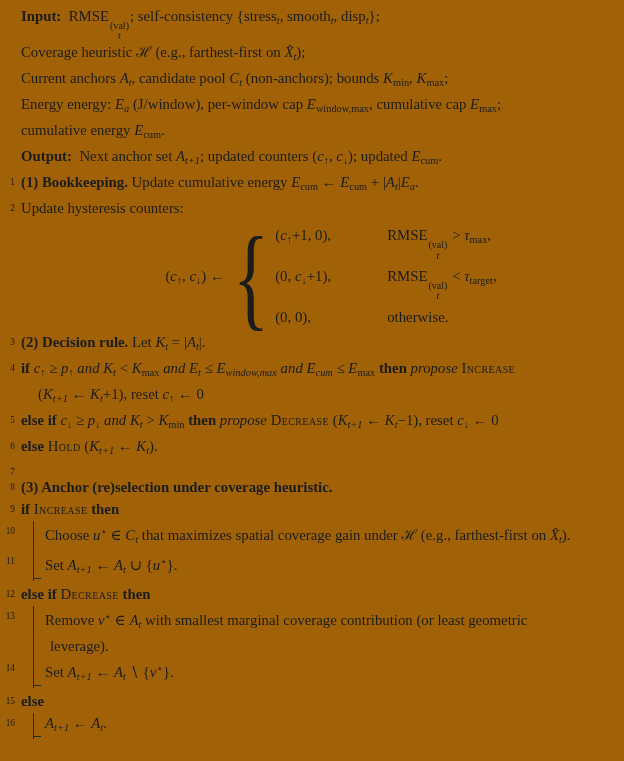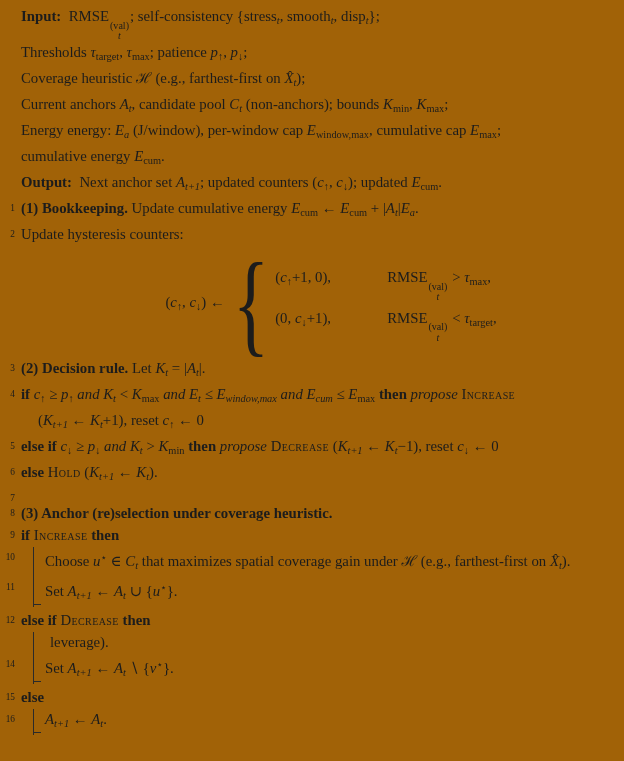--- a/index.html
+++ b/index.html
@@ -46,21 +46,20 @@
 </style>
 </head>
 <body>
 
 <div class="page">
   <div id="algo-header">
       <div class="row"><span class="b">Input:</span><span>&nbsp; RMSE</span><span class="stk">
           <span class="top">(val)</span>
           <span class="bot">t</span>
         </span><span>; self-consistency {stress</span><span class="sub i">t</span><span>, smooth</span><span class="sub i">t</span><span>, disp</span><span class="sub i">t</span><span>};</span></div>
-      <div class="row"><span>Thresholds </span><span class="i">τ</span><span class="sub">target</span><span>, </span><span class="i">τ</span><span class="sub">max</span><span>; patience </span><span class="i">p</span><span class="sub">↑</span><span>, </span><span class="i">p</span><span class="sub">↓</span><span>;</span></div>
       <div class="row"><span>Coverage heuristic </span><span class="cal">ℋ</span><span> (e.g., farthest-first on </span><span class="i">X̂</span><span class="sub i">t</span><span>);</span></div>
       <div class="row"><span>Current anchors </span><span class="i">A</span><span class="sub i">t</span><span>, candidate pool </span><span class="i">C</span><span class="sub i">t</span><span> (non-anchors); bounds </span><span class="i">K</span><span class="sub">min</span><span>, </span><span class="i">K</span><span class="sub">max</span><span>;</span></div>
       <div class="row"><span>Energy energy: </span><span class="i">E</span><span class="sub i">a</span><span> (J/window), per-window cap </span><span class="i">E</span><span class="sub">window,max</span><span>, cumulative cap </span><span class="i">E</span><span class="sub">max</span><span>;</span></div>
       <div class="row"><span>cumulative energy </span><span class="i">E</span><span class="sub">cum</span><span>.</span></div>
       <div class="row"><span class="b">Output:</span><span>&nbsp; Next anchor set </span><span class="i">A</span><span class="sub i">t+1</span><span>; updated counters (</span><span class="i">c</span><span class="sub">↑</span><span>, </span><span class="i">c</span><span class="sub">↓</span><span>); updated </span><span class="i">E</span><span class="sub">cum</span><span>.</span></div>
     </div>
   <div id="algo-body-top">
       <div class="row"><span class="num">1</span><span class="b">(1) Bookkeeping.</span><span> Update cumulative energy </span><span class="i">E</span><span class="sub">cum</span><span> ← </span><span class="i">E</span><span class="sub">cum</span><span> + |</span><span class="i">A</span><span class="sub i">t</span><span>|</span><span class="i">E</span><span class="sub i">a</span><span>.</span></div>
       <div class="row"><span class="num">2</span><span>Update hysteresis counters:</span></div>
     </div>
@@ -75,39 +74,44 @@
               <span class="bot">t</span>
             </span><span> &gt; </span><span class="i">τ</span><span class="sub">max</span><span>,</span></span>
         </div>
         <div class="eq-row">
           <span><span>(0, </span><span class="i">c</span><span class="sub">↓</span><span>+1),</span></span>
           <span><span>RMSE</span><span class="stk">
               <span class="top">(val)</span>
               <span class="bot">t</span>
             </span><span> &lt; </span><span class="i">τ</span><span class="sub">target</span><span>,</span></span>
         </div>
+        <div class="eq-row">
+          <span><span>(0, 0),</span></span>
+          <span><span>otherwise.</span></span>
+        </div>
       </div>
   </div>
   <div id="algo-body-bottom">
       <div class="row"><span class="num">3</span><span class="b">(2) Decision rule.</span><span> Let </span><span class="i">K</span><span class="sub i">t</span><span> = |</span><span class="i">A</span><span class="sub i">t</span><span>|.</span></div>
       <div class="row"><span class="num">4</span><span class="b">if </span><span class="i">c</span><span class="sub">↑</span><span> ≥ </span><span class="i">p</span><span class="sub">↑</span><span class="bi"> and </span><span class="i">K</span><span class="sub i">t</span><span> &lt; </span><span class="i">K</span><span class="sub">max</span><span class="bi"> and </span><span class="i">E</span><span class="sub i">t</span><span> ≤ </span><span class="i">E</span><span class="sub i">window,max</span><span class="bi"> and </span><span class="i">E</span><span class="sub i">cum</span><span> ≤ </span><span class="i">E</span><span class="sub">max</span><span class="b"> then </span><span class="i">propose </span><span class="sc">Increase</span></div>
       <div class="row cont1"><span>(</span><span class="i">K</span><span class="sub i">t+1</span><span> ← </span><span class="i">K</span><span class="sub i">t</span><span>+1), reset </span><span class="i">c</span><span class="sub">↑</span><span> ← 0</span></div>
       <div class="row"><span class="num">5</span><span class="b">else if </span><span class="i">c</span><span class="sub">↓</span><span> ≥ </span><span class="i">p</span><span class="sub">↓</span><span class="bi"> and </span><span class="i">K</span><span class="sub i">t</span><span> &gt; </span><span class="i">K</span><span class="sub">min</span><span class="b"> then </span><span class="i">propose </span><span class="sc">Decrease</span><span> (</span><span class="i">K</span><span class="sub i">t+1</span><span> ← </span><span class="i">K</span><span class="sub i">t</span><span>−1), reset </span><span class="i">c</span><span class="sub">↓</span><span> ← 0</span></div>
       <div class="row"><span class="num">6</span><span class="b">else </span><span class="sc">Hold</span><span> (</span><span class="i">K</span><span class="sub i">t+1</span><span> ← </span><span class="i">K</span><span class="sub i">t</span><span>).</span></div>
       <div class="row blank">
         <span class="num">7</span>
       </div>
       <div class="row"><span class="num">8</span><span class="b">(3) Anchor (re)selection under coverage heuristic.</span></div>
       <div class="row"><span class="num">9</span><span class="b">if </span><span class="sc">Increase</span><span class="b"> then</span></div>
       <div class="block">
         <div class="row"><span class="num">10</span><span>Choose </span><span class="i">u</span><span class="sup">⋆</span><span> ∈ </span><span class="i">C</span><span class="sub i">t</span><span> that maximizes spatial coverage gain under </span><span class="cal">ℋ</span><span> (e.g., farthest-first on </span><span class="i">X̂</span><span class="sub i">t</span><span>).</span></div>
         <div class="row"><span class="num">11</span><span>Set </span><span class="i">A</span><span class="sub i">t+1</span><span> ← </span><span class="i">A</span><span class="sub i">t</span><span> ∪ {</span><span class="i">u</span><span class="sup">⋆</span><span>}.</span></div>
       </div>
       <div class="row"><span class="num">12</span><span class="b">else if </span><span class="sc">Decrease</span><span class="b"> then</span></div>
       <div class="block">
+        <div class="row"><span class="num">13</span><span>Remove </span><span class="i">v</span><span class="sup">⋆</span><span> ∈ </span><span class="i">A</span><span class="sub i">t</span><span> with smallest marginal coverage contribution (or least geometric</span></div>
         <div class="row cont2"><span>leverage).</span></div>
         <div class="row"><span class="num">14</span><span>Set </span><span class="i">A</span><span class="sub i">t+1</span><span> ← </span><span class="i">A</span><span class="sub i">t</span><span> ∖ {</span><span class="i">v</span><span class="sup">⋆</span><span>}.</span></div>
       </div>
       <div class="row"><span class="num">15</span><span class="b">else</span></div>
       <div class="block">
         <div class="row"><span class="num">16</span><span class="i">A</span><span class="sub i">t+1</span><span> ← </span><span class="i">A</span><span class="sub i">t</span><span>.</span></div>
       </div>
     </div>
 </div>
 

